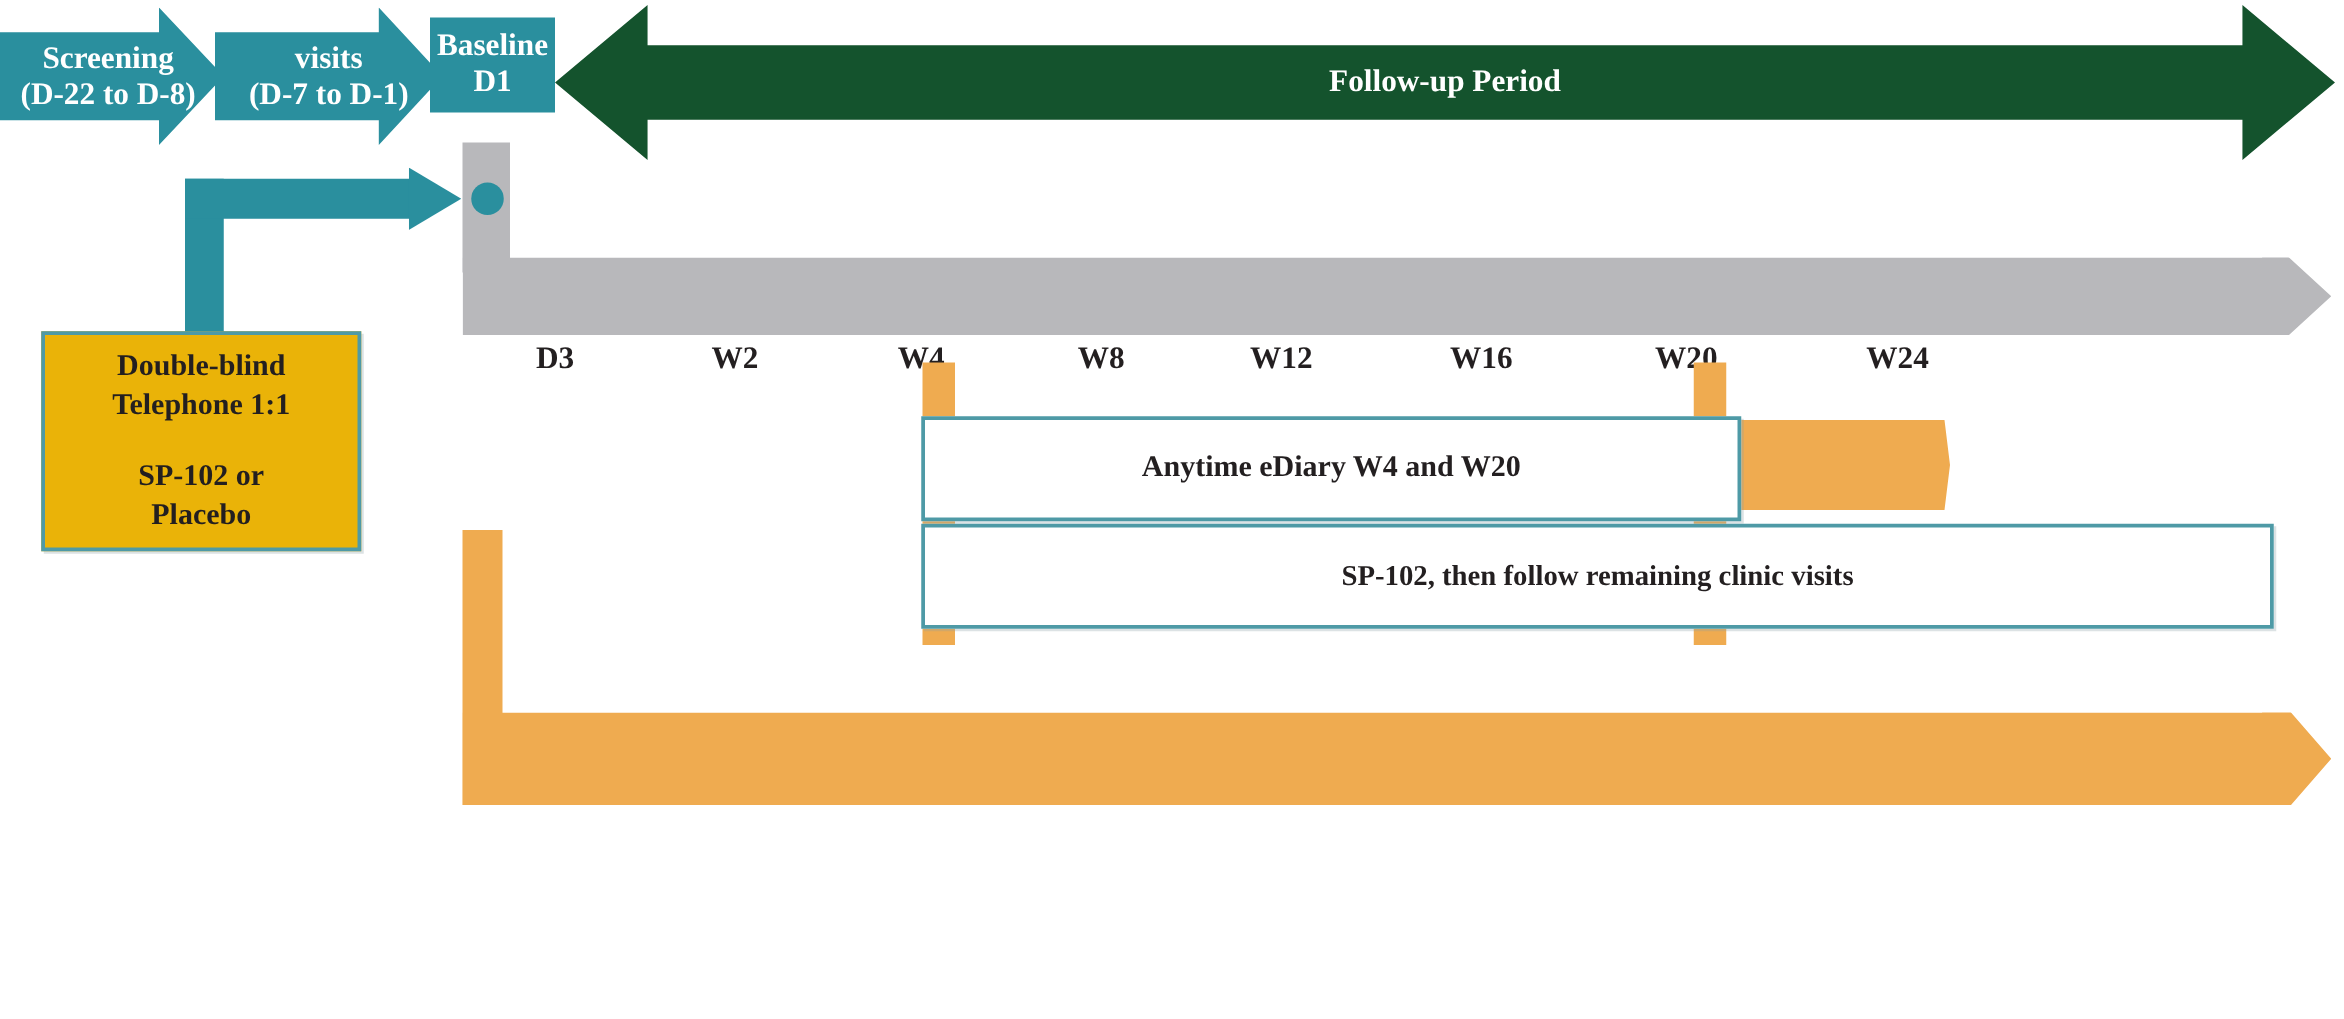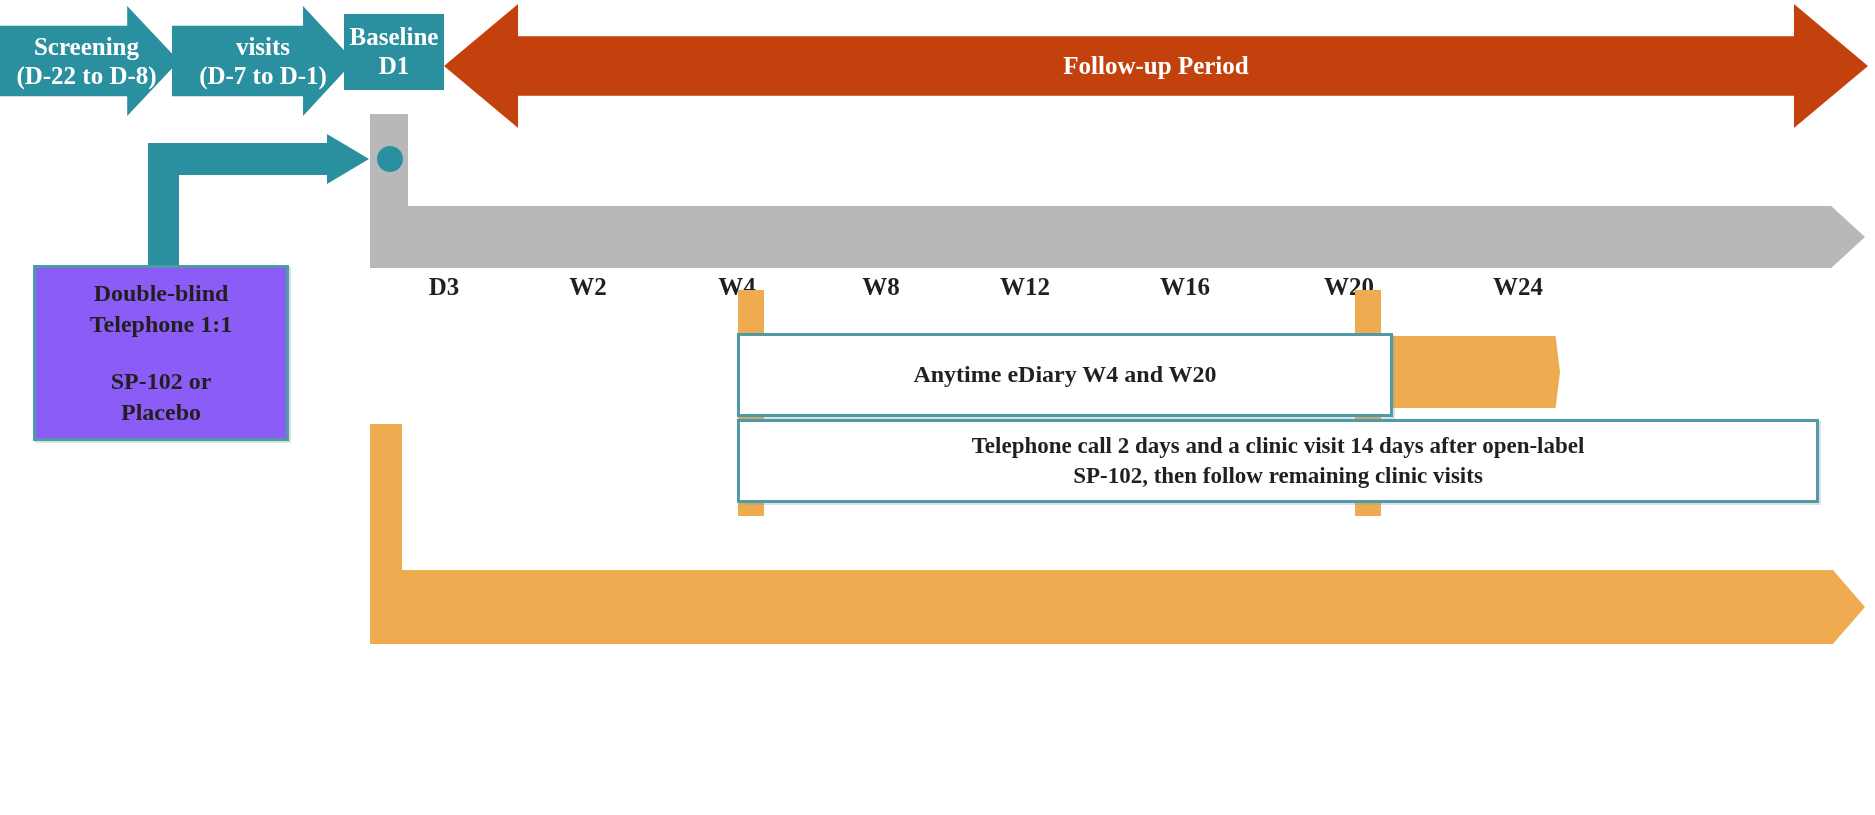--- a/index.html
+++ b/index.html
@@ -13,21 +13,21 @@
         text-align:center;font-weight:bold;line-height:1.18;}
   .chev.c1{clip-path:polygon(0 18%,72% 18%,72% 0,100% 50%,72% 100%,72% 82%,0 82%);}
   .chev.c2{clip-path:polygon(0 18%,72% 18%,72% 0,100% 50%,72% 100%,72% 82%,0 82%);}
   .chev span{display:block;}
 
   .baselinebox{position:absolute;background:#2a8f9e;color:#fff;font-weight:bold;
                display:flex;align-items:center;justify-content:center;
                text-align:center;line-height:1.15;}
 
   
-  .dbl{position:absolute;background:#c2410c;color:#fff;font-weight:bold;
+  .dbl{position:absolute;background:#14532d;color:#fff;font-weight:bold;
        display:flex;align-items:center;justify-content:center;
        clip-path:polygon(0 50%,5.2% 0,5.2% 26%,94.8% 26%,94.8% 0,100% 50%,94.8% 100%,94.8% 74%,5.2% 74%,5.2% 100%);}
 
   
   .grayarrow{position:absolute;background:#b8b8bb;
              clip-path:polygon(0 0,96.3% 0,96.3% -32%,100% 50%,96.3% 132%,96.3% 100%,0 100%);}
   .graystem{position:absolute;background:#b8b8bb;}
   .tealdot{position:absolute;background:#2a8f9e;border-radius:50%;}
 
   
@@ -47,21 +47,21 @@
   .elbowhead{position:absolute;background:#2a8f9e;
              clip-path:polygon(0 0,0 100%,100% 50%);}
 
   
   .obox{position:absolute;background:#ffffff;border:3px solid #4e9aa6;
         display:flex;flex-direction:column;align-items:center;justify-content:center;
         text-align:center;color:#231f20;font-weight:bold;line-height:1.32;
         box-shadow:2px 2px 0 rgba(140,160,165,.30);}
   .obox .ln{display:block;}
 
-  .randbox{position:absolute;background:#8b5cf6;border:3px solid #4e9aa6;
+  .randbox{position:absolute;background:#eab308;border:3px solid #4e9aa6;
            display:flex;flex-direction:column;align-items:center;justify-content:center;
            text-align:center;color:#231f20;font-weight:bold;line-height:1.3;
            box-shadow:2px 2px 0 rgba(140,160,165,.30);}
   .randbox .gap{height:26px;}
 </style>
 </head>
 <body>
 
 <div class="stage">
 
@@ -123,21 +123,20 @@
   <div class="obar" style="left:738px;top:408px;width:26px;height:108px;"></div>
   <div class="obar" style="left:1355px;top:408px;width:26px;height:108px;"></div>
 
   <div class="orangearrow" style="left:1355px;top:336px;width:205px;height:72px;"></div>
 
   <div class="obox" style="left:737px;top:333px;width:650px;height:78px;font-size:24px;">
     <span class="ln">Anytime eDiary W4 and W20</span>
   </div>
 
   <div class="obox" style="left:737px;top:419px;width:1076px;height:78px;font-size:23px;">
-    <span class="ln">Telephone call 2 days and a clinic visit 14 days after open-label</span>
     <span class="ln">SP-102, then follow remaining clinic visits</span>
   </div>
 
   <div class="orangestem" style="left:370px;top:424px;width:32px;height:220px;"></div>
 
   <div class="orangearrow" style="left:370px;top:570px;width:1495px;height:74px;"></div>
 
   <div class="ticks" style="left:370px;top:592px;width:1495px;height:34px;font-size:25px;">
     <span class="tk light" style="left:74px;">D3</span>
     <span class="tk light" style="left:215px;">W2</span>

